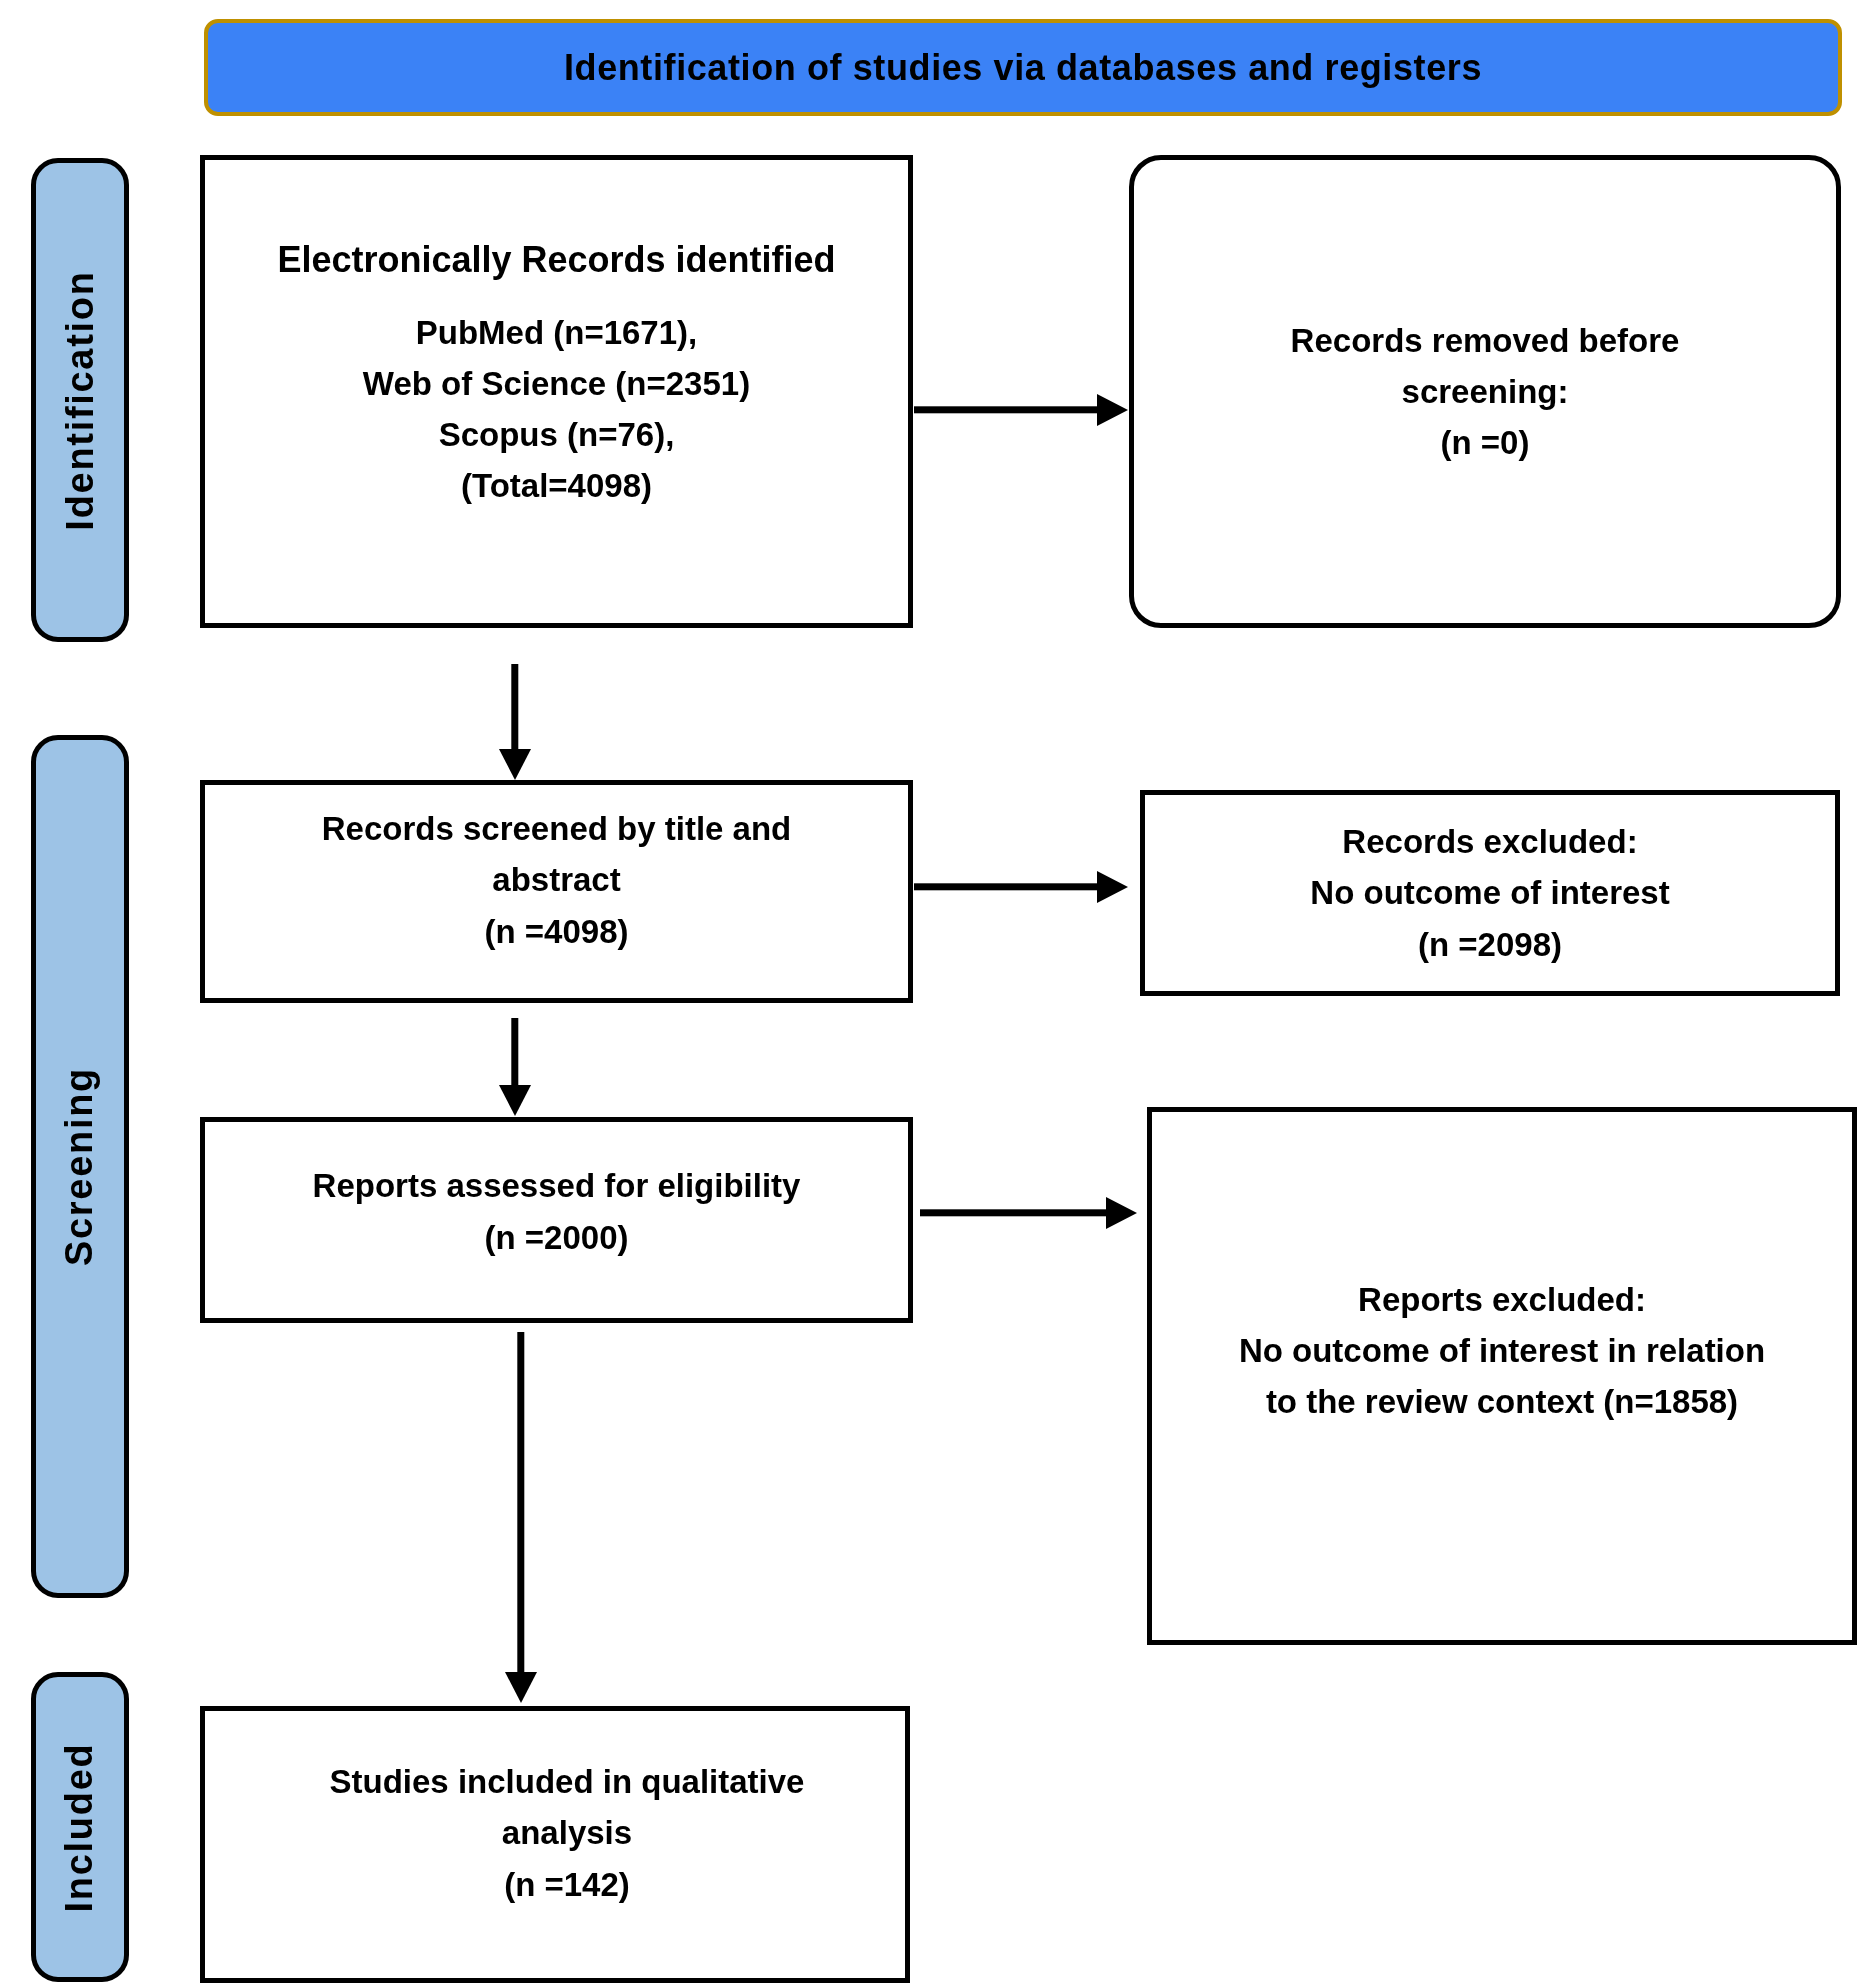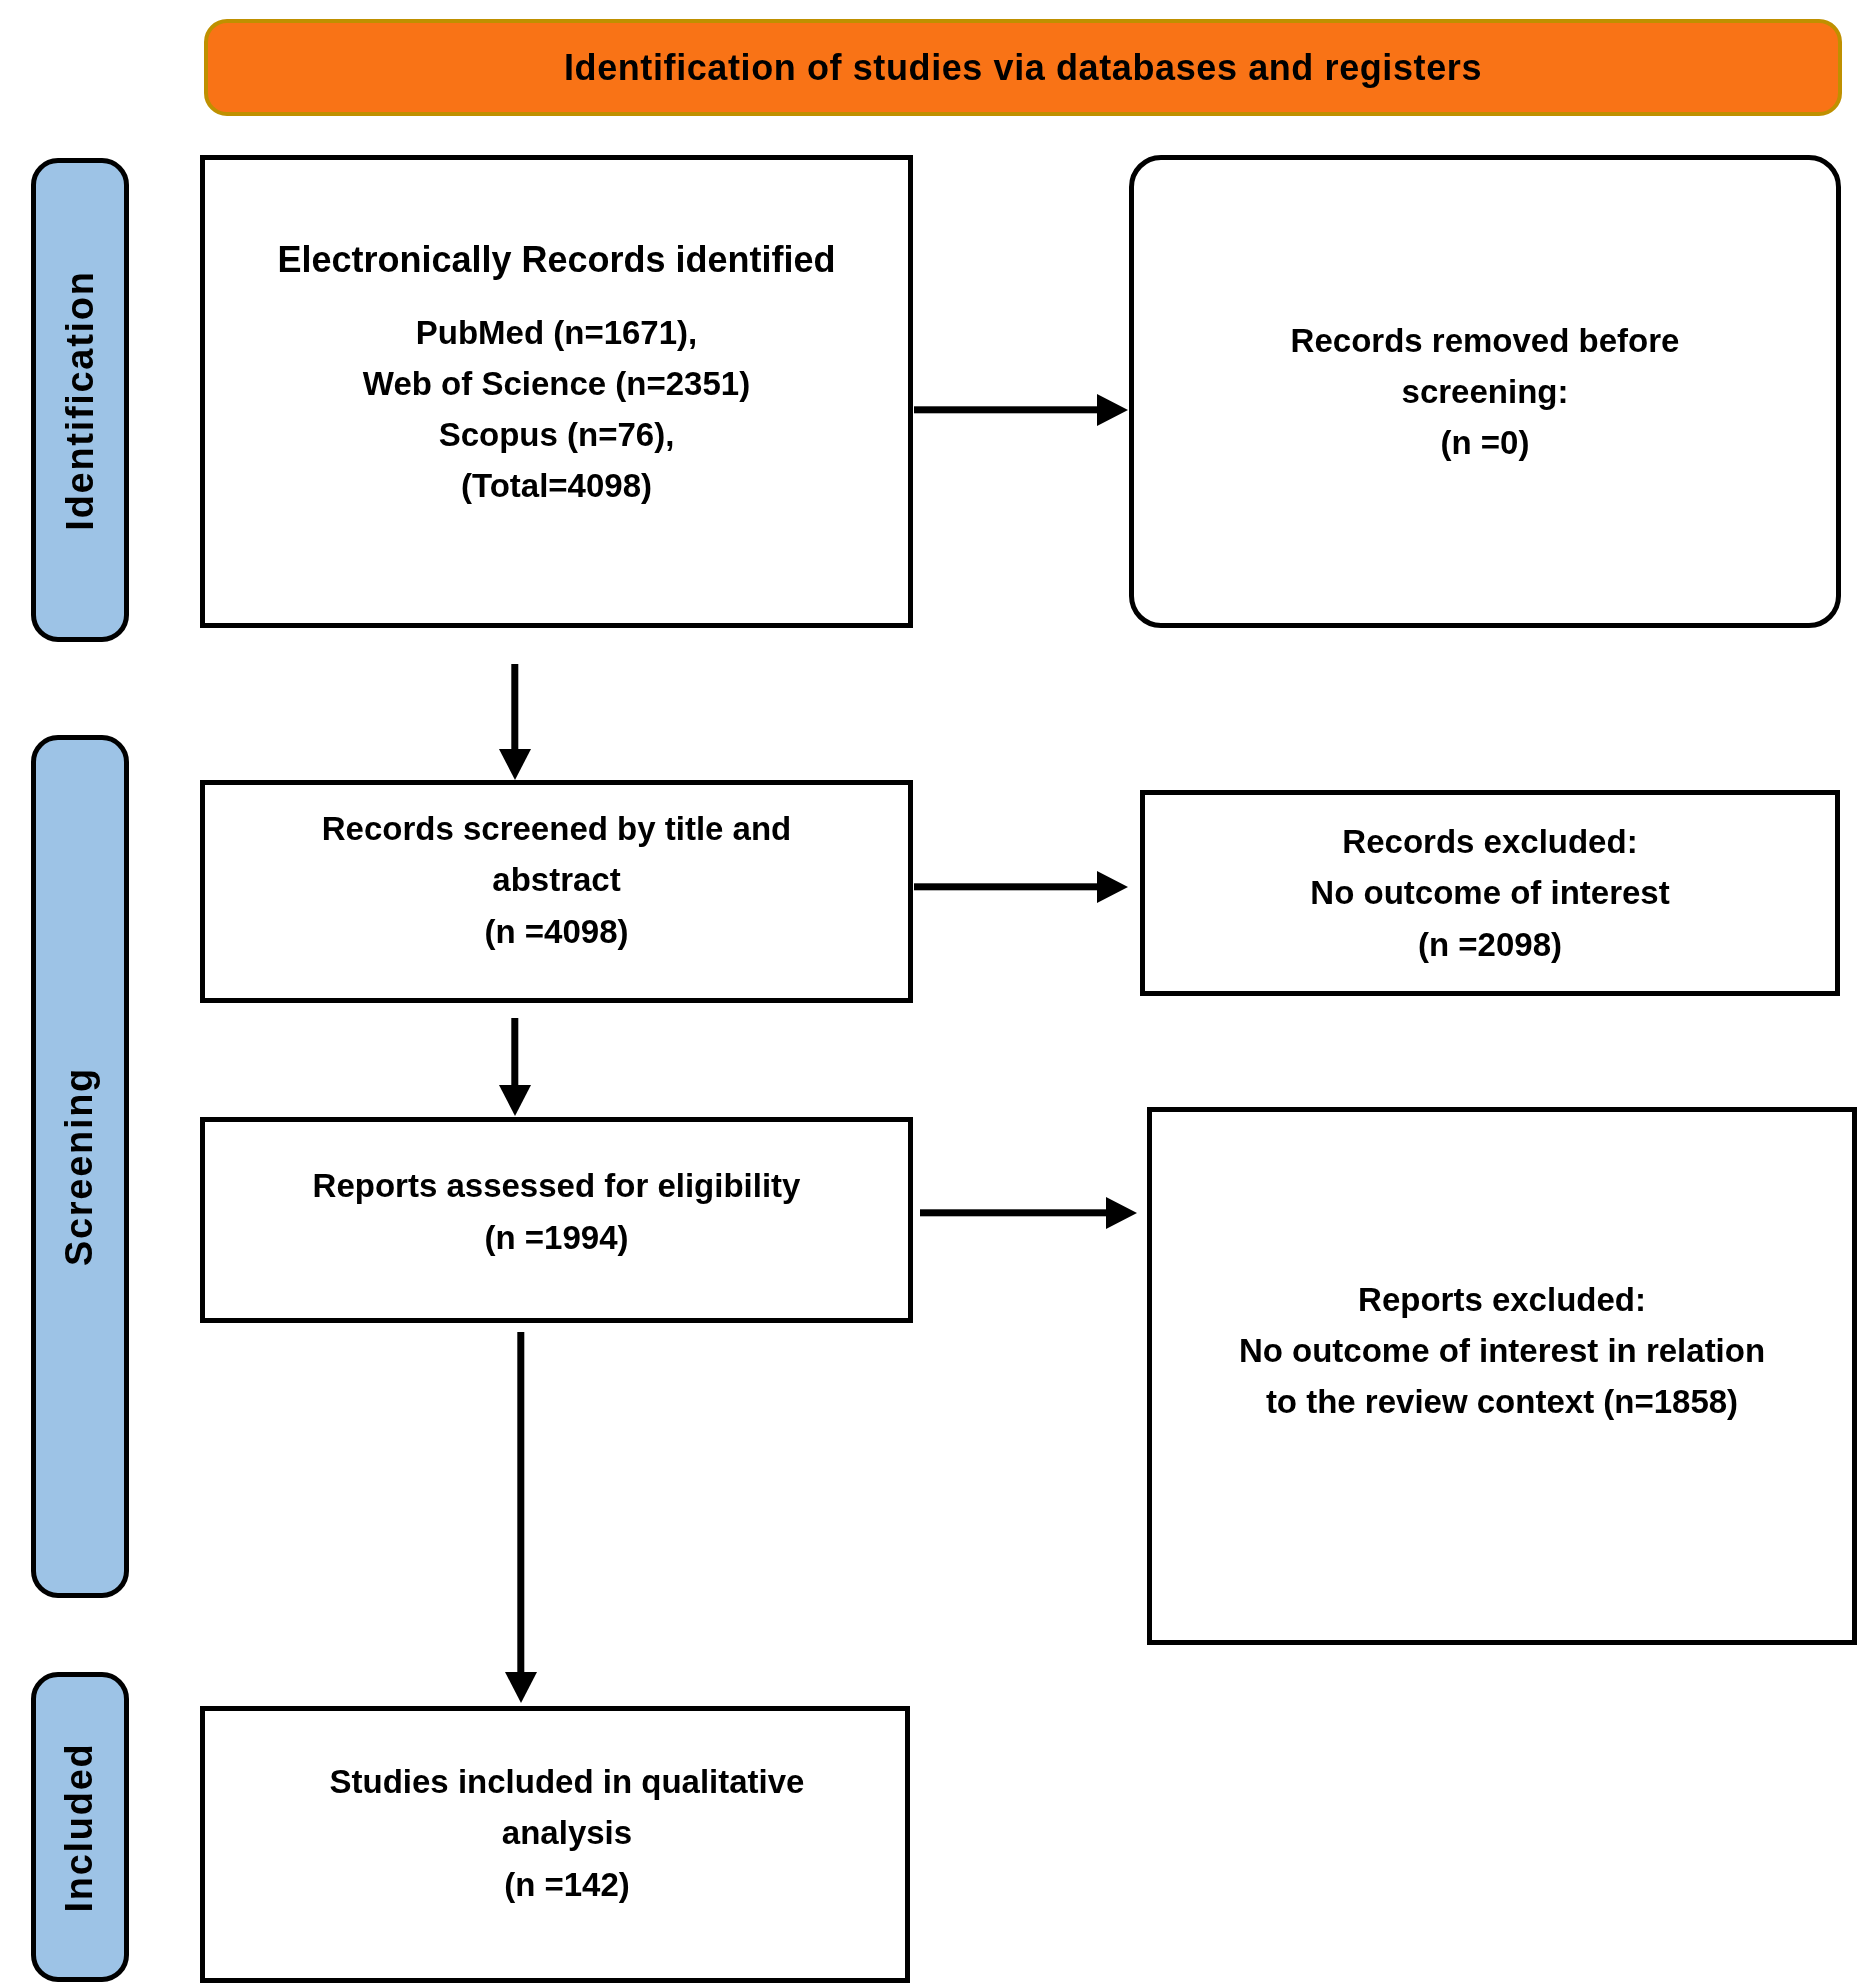--- a/index.html
+++ b/index.html
@@ -4,21 +4,21 @@
 <style>
   html,body { margin:0; padding:0; background:#ffffff; }
   #canvas {
     position:relative; width:1859px; height:1985px; background:#ffffff;
     font-family:"Liberation Sans", sans-serif; font-weight:bold; color:#000;
   }
 
   
   #banner {
     position:absolute; left:204px; top:19.3px; width:1638px; height:97px;
-    background:#f97316; border:4.5px solid #BF9000; border-radius:23px;
+    background:#3b82f6; border:4.5px solid #BF9000; border-radius:14px;
     box-sizing:border-box; display:flex; align-items:center; justify-content:center;
     font-size:36px; letter-spacing:0.6px; 
   }
 
   
   .stage-label {
     position:absolute; left:31px; width:98px;
     background:#9DC3E6; border:5.1px solid #000; border-radius:27px;
     box-sizing:border-box; display:flex; align-items:center; justify-content:center;
     overflow:hidden;
@@ -113,21 +113,21 @@
   </div>
 
   <div class="flow-box" id="box-records-excluded">
     <div class="box-lines">Records excluded:
 No outcome of interest
 (n =2098)</div>
   </div>
 
   <div class="flow-box" id="box-reports-assessed">
     <div class="box-lines">Reports assessed for eligibility
-(n =1994)</div>
+(n =2000)</div>
   </div>
 
   <div class="flow-box" id="box-reports-excluded">
     <div class="box-lines">Reports excluded:
 No outcome of interest in relation
 to the review context (n=1858)</div>
   </div>
 
   <div class="flow-box" id="box-studies-included">
     <div class="box-lines">Studies included in qualitative

